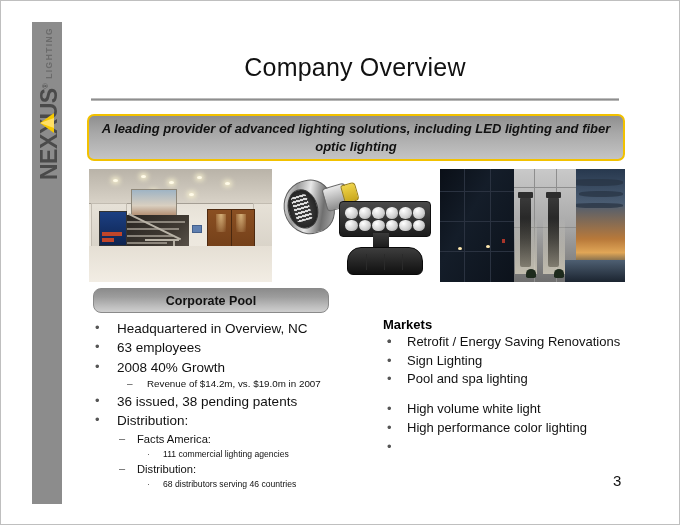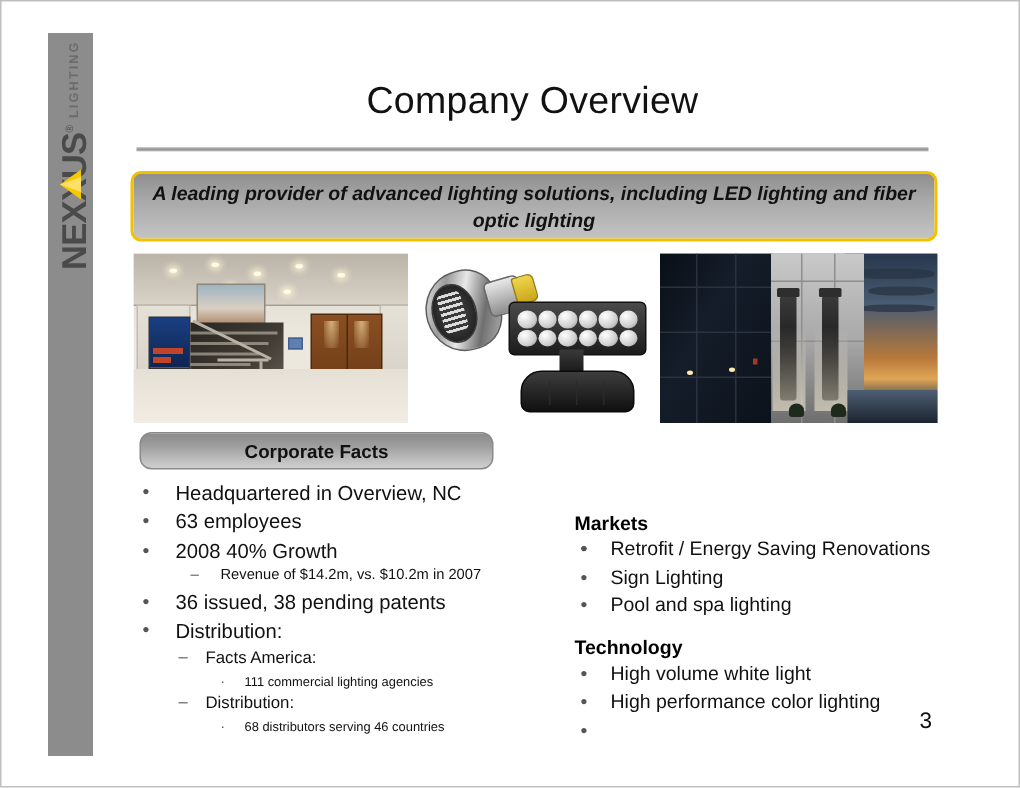--- a/index.html
+++ b/index.html
@@ -352,21 +352,21 @@
     font-size: 12.5px;
     font-weight: bold;
     color: #111111;
   }
   #header-corporate { left: 92px; top: 287px; width: 236px; }
   #header-focus     { left: 380px; top: 287px; width: 236px; }
 
   
   .col-body { position: absolute; }
   #body-corporate { left: 88px; top: 318px; width: 262px; }
-  #body-focus     { left: 378px; top: 316px; width: 268px; margin-top: 24px; }
+  #body-focus     { left: 378px; top: 316px; width: 268px; }
 
   ul.lvl { list-style: none; margin: 0; padding: 0; }
 
   li.b1, li.b2, li.b3 {
     position: relative;
     display: block;
   }
   li.b1 {
     font-size: 13.5px;
     line-height: 1.44;
@@ -564,47 +564,46 @@
       </div>
     <div class="uplight" style="left:75px"></div>
     <div class="uplight" style="left:103px"></div>
     <div class="shrub" style="left:86px"></div>
     <div class="shrub" style="left:114px"></div>
     <div class="shrub" style="left:128px"></div>
     <div class="water"></div>
   </div>
 
   <div class="col-header" id="header-corporate">
-    <span>Corporate Facts</span>
+    <span>Corporate Pool</span>
   </div>
   <div class="col-body" id="body-corporate">
     <ul class="lvl">
       <li class="b1"><span class="mk">•</span><span>Headquartered in Overview, NC</span></li>
       <li class="b1"><span class="mk">•</span><span>63 employees</span></li>
       <li class="b1"><span class="mk">•</span><span>2008 40% Growth</span></li>
-      <li class="b2"><span class="mk">–</span><span>Revenue of $14.2m, vs. $10.2m in 2007</span></li>
+      <li class="b2"><span class="mk">–</span><span>Revenue of $14.2m, vs. $19.0m in 2007</span></li>
       <li class="b1"><span class="mk">•</span><span>36 issued, 38 pending patents</span></li>
       <li class="b1"><span class="mk">•</span><span>Distribution:</span></li>
       <li class="b2d"><span class="mk">–</span><span>Facts America:</span></li>
       <li class="b3"><span class="mk">·</span><span>111 commercial lighting agencies</span></li>
       <li class="b2d"><span class="mk">–</span><span>Distribution:</span></li>
       <li class="b3"><span class="mk">·</span><span>68 distributors serving 46 countries</span></li>
     </ul>
   </div>
 
   <div class="col-body" id="body-focus">
     <div class="focus-heading">Markets</div>
     <ul class="lvl">
       <li class="b1"><span class="mk">•</span></li>
       <li class="b1"><span class="mk">•</span><span>Retrofit / Energy Saving Renovations</span></li>
       <li class="b1"><span class="mk">•</span><span>Sign Lighting</span></li>
       <li class="b1"><span class="mk">•</span><span>Pool and spa lighting</span></li>
     </ul>
     <div class="focus-gap"></div>
-    <div class="focus-heading">Technology</div>
     <ul class="lvl">
       <li class="b1"><span class="mk">•</span><span>High volume white light</span></li>
       <li class="b1"><span class="mk">•</span><span>High performance color lighting</span></li>
       <li class="b1"><span class="mk">•</span></li>
     </ul>
   </div>
 
   <div id="page-number">3</div>
 
 </div>

